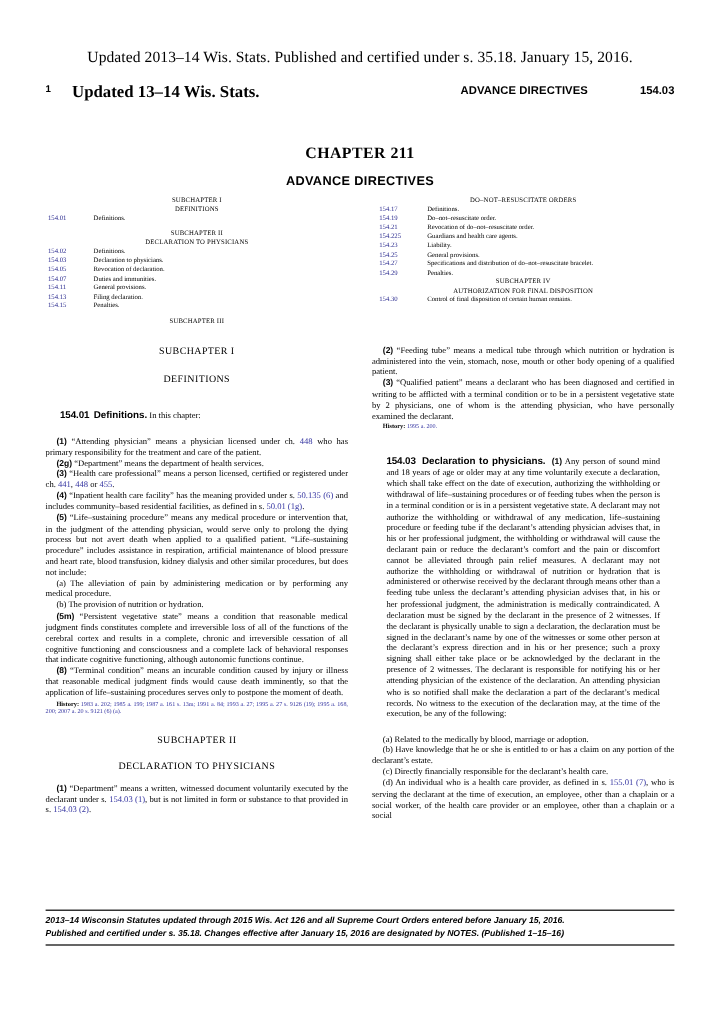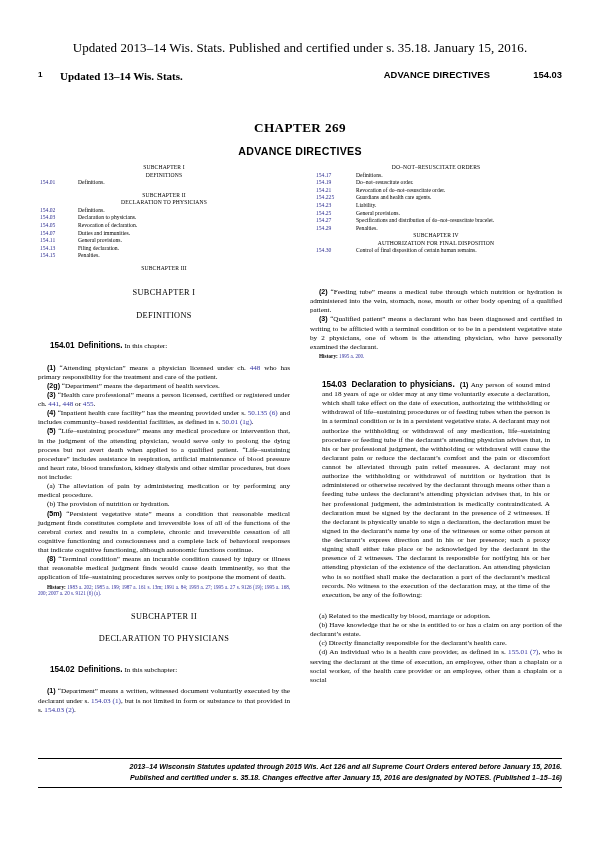--- a/index.html
+++ b/index.html
@@ -43,21 +43,21 @@
     left: 0; top: 0;
     font-family: "Liberation Sans", sans-serif;
     font-weight: bold;
     font-size: 8.1px;
   }
   .rh-left-label {
     position: absolute;
     left: 22px; top: 0;
     font-family: "Liberation Serif", serif;
     font-weight: bold;
-    font-size: 11px;
+    font-size: 14px;
   }
   .rh-title {
     position: absolute;
     right: 72px; top: -1px;
     font-family: "Liberation Sans", sans-serif;
     font-weight: bold;
     font-size: 9.4px;
     letter-spacing: 0.1px;
   }
   .rh-section {
@@ -216,42 +216,42 @@
   .footer .rule {
     border-top: 1.1px solid #000;
     width: 100%;
   }
   .footer .ftext {
     font-family: "Liberation Sans", sans-serif;
     font-style: italic;
     font-weight: bold;
     font-size: 7.2px;
     line-height: 1.5;
-    text-align: right;
+    text-align: left;
     padding: 2.5px 0 2.5px 0;
     letter-spacing: -0.02px;
   }
   .footer .rule.bottom { border-top: 1.1px solid #000; }
 </style>
 </head>
 <body>
 
 <div class="page">
 
   <div class="top-notice">Updated 2013–14 Wis. Stats. Published and certified under s. 35.18.  January 15, 2016.</div>
 
   <div class="running-head">
     <span class="rh-page-num">1</span>
     <span class="rh-left-label">Updated 13–14 Wis. Stats.</span>
     <span class="rh-title">ADVANCE DIRECTIVES</span>
     <span class="rh-section">154.03</span>
   </div>
 
   <div class="chapter-head">
-    <div class="chapter-num">CHAPTER 269</div>
+    <div class="chapter-num">CHAPTER 211</div>
     <div class="chapter-title">ADVANCE DIRECTIVES</div>
   </div>
 
   <div class="toc">
 
     <div class="toc-col left">
       <div class="toc-sub">SUBCHAPTER I</div>
       <div class="toc-sub">DEFINITIONS</div>
       <div class="toc-row">
         <span class="toc-num">154.01</span>
@@ -364,21 +364,20 @@
       <p class="para"><span class="num">(8)</span><span>  “Terminal condition” means an incurable condition caused by injury or illness that reasonable medical judgment finds would cause death imminently, so that the application of life–sustaining procedures serves only to postpone the moment of death.</span></p>
 
       <p class="hist"><b>History:</b><span class="lnk">  1983 a. 202; 1985 a. 199; 1987 a. 161 s. 13m; 1991 a. 84; 1993 a. 27; 1995 a. 27 s. 9126 (19); 1995 a. 168, 200; 2007 a. 20 s. 9121 (6) (a).</span></p>
 
       <div class="sub-head-gap lg"></div>
       <div class="sub-head">SUBCHAPTER II</div>
       <div class="sub-head-gap"></div>
       <div class="sub-head">DECLARATION TO PHYSICIANS</div>
       <div class="gap8"></div>
 
-      <p class="sec"><span class="secnum">154.02</span><span>&nbsp;&nbsp;</span><span class="sectitle">Definitions.</span><span> In this subchapter:</span></p>
 
       <p class="para"><span class="num">(1)</span><span>  “Department” means a written, witnessed document voluntarily executed by the declarant under s. </span><span class="lnk">154.03 (1)</span><span>, but is not limited in form or substance to that provided in s. </span><span class="lnk">154.03 (2)</span><span>.</span></p>
     </div>
 
     <div class="col right">
       <p class="para"><span class="num">(2)</span><span>  “Feeding tube” means a medical tube through which nutrition or hydration is administered into the vein, stomach, nose, mouth or other body opening of a qualified patient.</span></p>
 
       <p class="para"><span class="num">(3)</span><span>  “Qualified patient” means a declarant who has been diagnosed and certified in writing to be afflicted with a terminal condition or to be in a persistent vegetative state by 2 physicians, one of whom is the attending physician, who have personally examined the declarant.</span></p>
 
       <p class="hist"><b>History:</b><span class="lnk">  1995 a. 200.</span></p>

